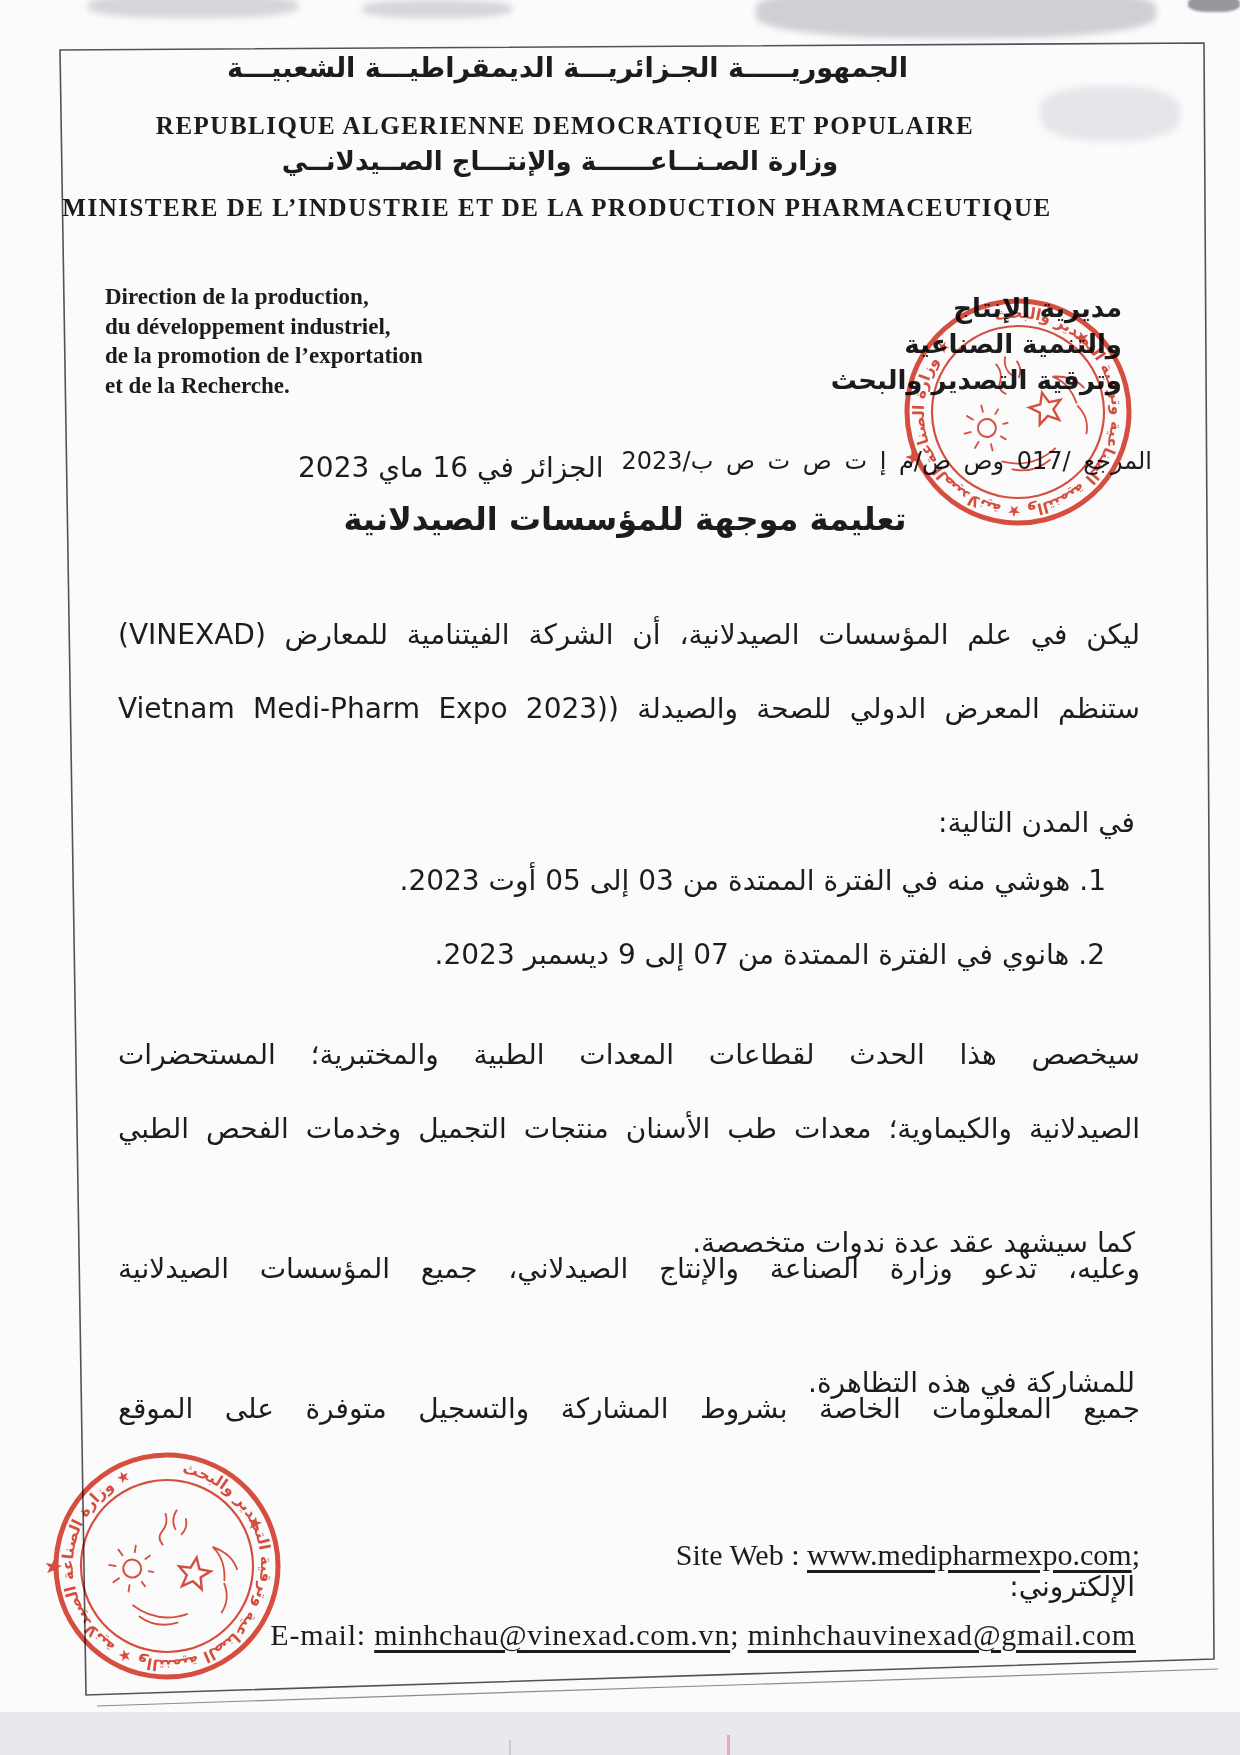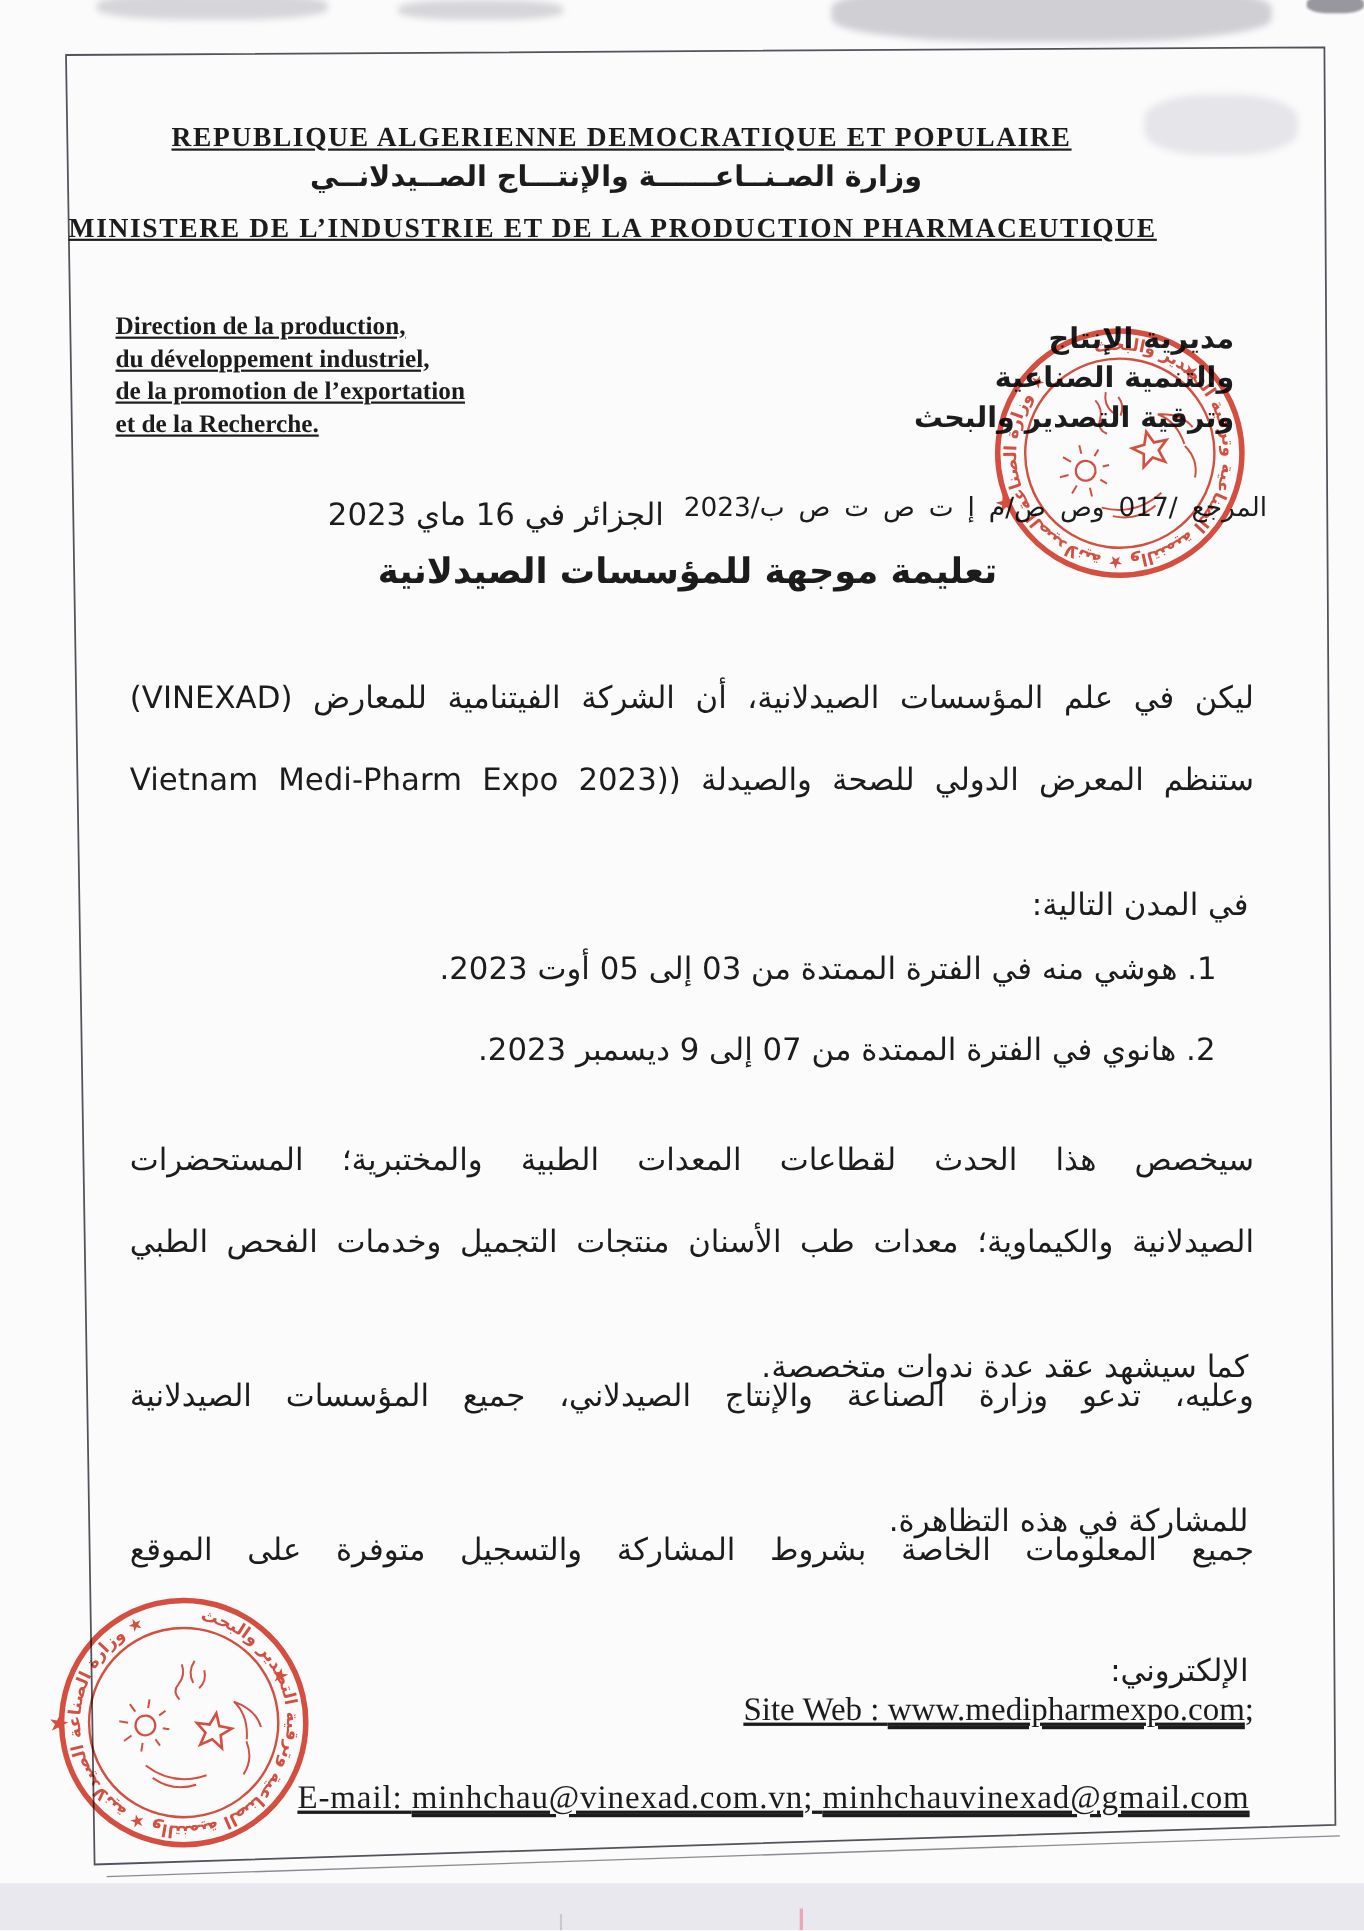--- a/index.html
+++ b/index.html
@@ -3,21 +3,21 @@
 <meta charset="utf-8">
 <style>
   html,body{margin:0;padding:0;background:#ffffff;}
   .page{
     position:relative;width:1240px;height:1755px;
     background:#fbfbfc;overflow:hidden;
     font-family:"Liberation Serif",serif;color:#1c1c1c;
   }
   .abs{position:absolute;}
   .ar{font-family:"DejaVu Sans","DejaVu Serif",sans-serif;direction:rtl;unicode-bidi:plaintext;}
-  .lat{font-family:"Liberation Serif",serif;text-decoration:underline;}
+  .lat{font-family:"Liberation Serif",serif;}
   .center{text-align:center;}
   .nowrap{white-space:nowrap;}
   .just{text-align:justify;text-align-last:justify;-moz-text-align-last:justify;}
   .b{font-weight:bold;}
   
   .h-ar1{left:30px;top:52px;width:1075px;font-size:27px;letter-spacing:.5px;}
   .h-fr1{left:0;top:112px;width:1130px;font-size:25px;letter-spacing:1.5px;}
   .h-ar2{left:0;top:146px;width:1120px;font-size:26px;}
   .h-fr2{left:0;top:194px;width:1114px;font-size:25px;letter-spacing:1.5px;}
   
@@ -64,20 +64,21 @@
   <div class="noise n2"></div>
   <div class="noise n3"></div>
   <div class="noise n4"></div>
   <div class="noise n5"></div>
 
   <svg class="abs frame" width="1240" height="1755">
     <path d="M60,50 L1204,43 L1214,1659 L86,1695 Z" fill="none" stroke="#53525a" stroke-width="1.6"></path>
     <path d="M97,1706 L1218,1669" fill="none" stroke="#8a8a90" stroke-width="1.2"></path>
   </svg>
 
+  <div class="abs ar b center h-ar1">الجمهوريـــــة الجـزائريـــة الديمقراطيـــة الشعبيـــة</div>
   <div class="abs lat b center h-fr1">REPUBLIQUE ALGERIENNE DEMOCRATIQUE ET POPULAIRE</div>
   <div class="abs ar b center h-ar2">وزارة الصـنــاعــــــة والإنتـــاج الصــيدلانــي</div>
   <div class="abs lat b center h-fr2">MINISTERE DE L’INDUSTRIE ET DE LA PRODUCTION PHARMACEUTIQUE</div>
 
   <div class="abs lat b direction">
     <div>Direction de la production,</div>
     <div>du développement industriel,</div>
     <div>de la promotion de l’exportation</div>
     <div>et de la Recherche.</div>
   </div>
@@ -101,21 +102,21 @@
   <div class="abs ar bl list-item nowrap" style="top:938px;right:135px">2. هانوي في الفترة الممتدة من 07 إلى 9 ديسمبر 2023.</div>
 
   <div class="abs ar bl jline just" style="top:1038px">سيخصص هذا الحدث لقطاعات المعدات الطبية والمختبرية؛ المستحضرات</div>
   <div class="abs ar bl jline just" style="top:1112px">الصيدلانية والكيماوية؛ معدات طب الأسنان منتجات التجميل وخدمات الفحص الطبي</div>
   <div class="abs ar bl rline nowrap" style="top:1186px">كما سيشهد عقد عدة ندوات متخصصة.</div>
 
   <div class="abs ar bl jline just" style="top:1252px">وعليه، تدعو وزارة الصناعة والإنتاج الصيدلاني، جميع المؤسسات الصيدلانية</div>
   <div class="abs ar bl jline just" style="top:1392px">جميع المعلومات الخاصة بشروط المشاركة والتسجيل متوفرة على الموقع</div>
 
   <div class="abs ar bl rline nowrap" style="top:1326px">للمشاركة في هذه التظاهرة.</div>
-  <div class="abs ar bl rline nowrap" style="top:1462px">الإلكتروني:</div>
+  <div class="abs ar bl rline nowrap" style="top:1530px">الإلكتروني:</div>
 
   <div class="abs lat nowrap site-line">
     <span>Site Web : </span><span class="ulink">www.medipharmexpo.com</span><span>;</span>
   </div>
   <div class="abs lat nowrap email-line">
     <span>E-mail: </span><span class="ulink">minhchau@vinexad.com.vn</span><span>; </span><span class="ulink">minhchauvinexad@gmail.com</span>
   </div>
 
   <svg width="0" height="0" style="position:absolute">
     <defs>

